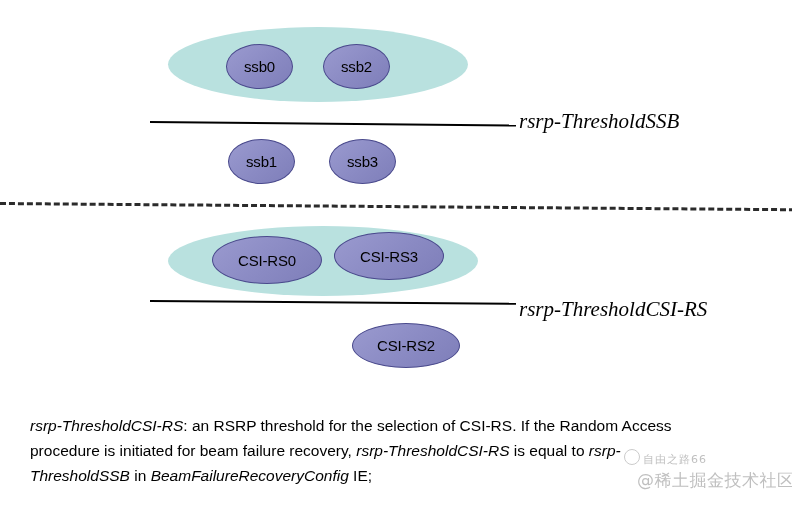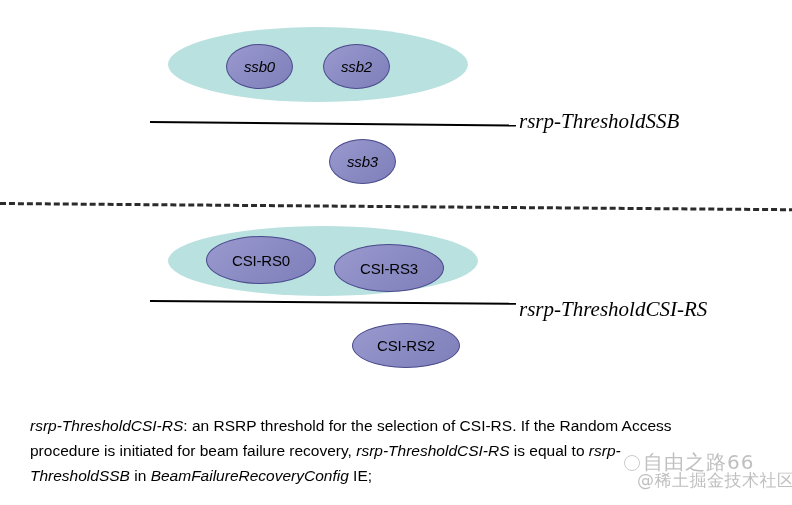--- a/index.html
+++ b/index.html
@@ -36,21 +36,21 @@
     display: flex;
     align-items: center;
     justify-content: center;
     color: #000000;
     font-family: "Liberation Sans", sans-serif;
     font-size: 15px;
     line-height: 1;
     letter-spacing: -0.2px;
     white-space: nowrap;
   }
-  .node.small { font-size: 15px; font-style: italic; }
+  .node.small { font-size: 15px; }
   .node.csi   { font-size: 15px; }
 
   
   .threshold-line {
     position: absolute;
     height: 0;
     border-top: 2.4px solid #000000;
     transform-origin: left center;
   }
 
@@ -90,21 +90,21 @@
   .watermark {
     position: absolute;
     color: #b5b5b5;
     white-space: nowrap;
     font-family: "DejaVu Sans", sans-serif;
     opacity: 0.85;
   }
   #watermark-top {
     left: 624px;
     top: 449px;
-    font-size: 20px;
+    font-size: 11px;
     letter-spacing: 1px;
   }
   #watermark-bottom {
     left: 637px;
     top: 469px;
     font-size: 17px;
     letter-spacing: 0.5px;
   }
   .wm-badge {
     display: inline-block;
@@ -124,30 +124,31 @@
   <div class="group-ellipse" style="left:168px; top:27px; width:300px; height:75px;"></div>
 
   <div class="node small" style="left:226px; top:44px; width:67px; height:45px;">ssb0</div>
 
   <div class="node small" style="left:323px; top:44px; width:67px; height:45px;">ssb2</div>
 
   <div class="threshold-line" style="left:150px; top:121px; width:366px; transform:rotate(0.55deg);"></div>
 
   <div class="threshold-label" style="left:519px; top:109px;">rsrp-ThresholdSSB</div>
 
+  <div class="node small" style="left:228px; top:139px; width:67px; height:45px;">ssb1</div>
 
   <div class="node small" style="left:329px; top:139px; width:67px; height:45px;">ssb3</div>
 
   <div class="dashed-separator" style="left:0px; top:202px; width:795px; transform:rotate(0.45deg);"></div>
 
   <div class="group-ellipse" style="left:168px; top:226px; width:310px; height:70px;"></div>
 
-  <div class="node csi" style="left:206px; top:236px; width:110px; height:48px;">CSI-RS0</div>
+  <div class="node csi" style="left:212px; top:236px; width:110px; height:48px;">CSI-RS0</div>
 
-  <div class="node csi" style="left:334px; top:244px; width:110px; height:48px;text-align:center;">CSI-RS3</div>
+  <div class="node csi" style="left:334px; top:232px; width:110px; height:48px;text-align:center;">CSI-RS3</div>
 
   <div class="threshold-line" style="left:150px; top:300px; width:366px; transform:rotate(0.45deg);"></div>
 
   <div class="threshold-label" style="left:519px; top:297px;">rsrp-ThresholdCSI-RS</div>
 
 
   <div class="node csi" style="left:352px; top:323px; width:108px; height:45px;">CSI-RS2</div>
 
   <div id="description"><i>rsrp-ThresholdCSI-RS</i><span>: an RSRP threshold for the selection of CSI-RS. If the Random Access procedure is initiated for beam failure recovery, </span><i>rsrp-ThresholdCSI-RS</i><span> is equal to </span><i>rsrp-ThresholdSSB</i><span> in </span><i>BeamFailureRecoveryConfig</i><span> IE;</span></div>
 

